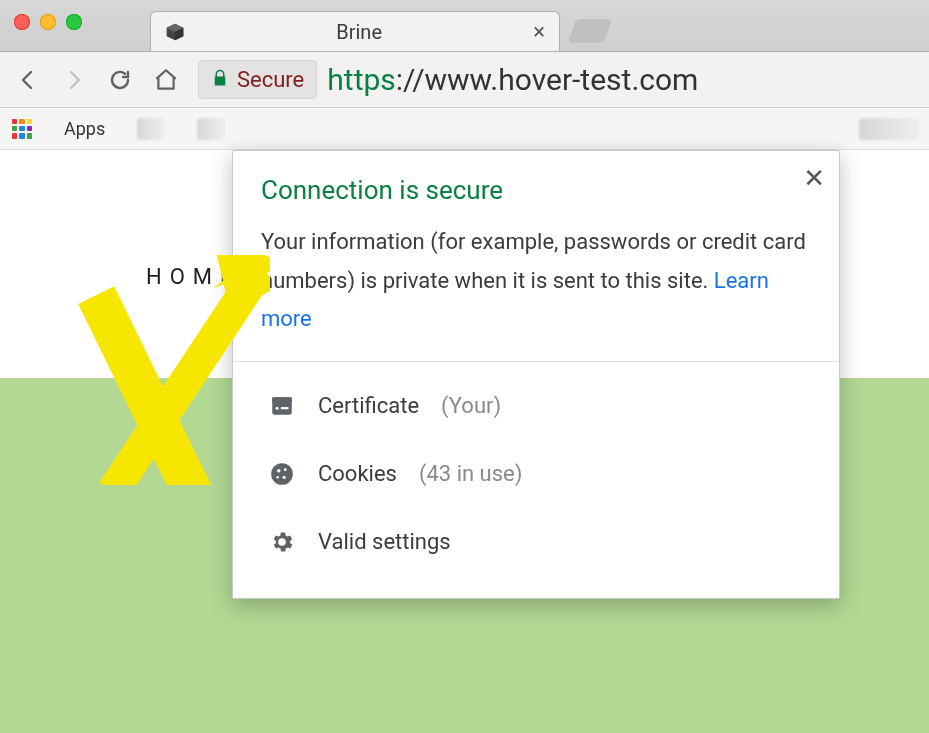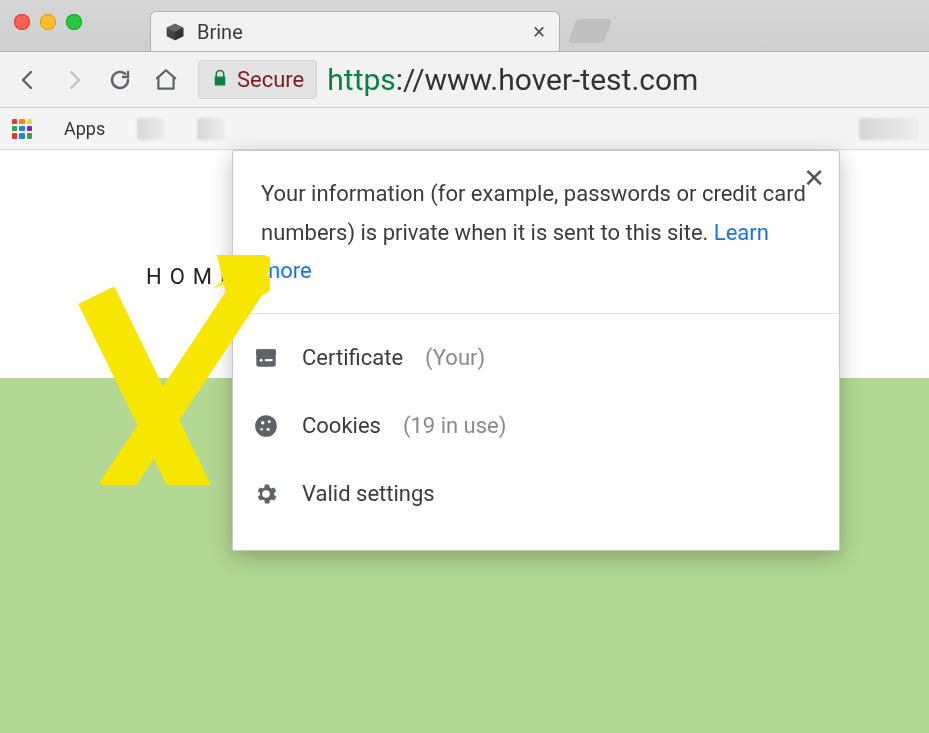--- a/index.html
+++ b/index.html
@@ -6,21 +6,21 @@
   html, body { width: 929px; height: 733px; font-family: -apple-system, BlinkMacSystemFont, "Segoe UI", Roboto, Helvetica, Arial, sans-serif; background: #fff; overflow: hidden; }
   .chrome { width: 100%; height: 100%; display: flex; flex-direction: column; }
 
   
   .titlebar { height: 52px; background: linear-gradient(#d7d7d7, #cfcfcf); display: flex; align-items: flex-end; position: relative; border-bottom: 1px solid #b0b0b0; }
   .traffic { position: absolute; top: 14px; left: 14px; display: flex; gap: 10px; }
   .traffic span { width: 16px; height: 16px; border-radius: 50%; display: block; }
   .tl-close { background: #ff5f57; box-shadow: inset 0 0 0 1px #e33e32; }
   .tl-min   { background: #ffbd2e; box-shadow: inset 0 0 0 1px #e09e1a; }
   .tl-max   { background: #28c940; box-shadow: inset 0 0 0 1px #1aaa29; }
-  .tabs { display: flex; align-items: flex-end; margin-left: 150px; height: 100%; }
+  .tabs { display: flex; align-items: flex-end; margin-left: 150px; height: 100%; text-align: center; }
   .tab {
     background: #f2f2f2; height: 40px; min-width: 410px; border: 1px solid #b0b0b0;
     border-bottom: none; border-top-left-radius: 6px; border-top-right-radius: 6px;
     display: flex; align-items: center; padding: 0 14px; gap: 12px; position: relative;
     transform: perspective(100px) rotateX(0deg); 
   }
   .favicon { width: 20px; height: 20px; }
   .tab-title { font-size: 20px; color: #3b3b3b; flex: 1; }
   .tab-close { font-size: 22px; color: #555; cursor: pointer; }
   .newtab {
@@ -59,21 +59,21 @@
   .popover {
     position: absolute; top: 0px; left: 232px; width: 608px; background: #fff;
     border: 1px solid #c9c9c9; border-top: 1px solid #c9c9c9; border-radius: 2px;
     box-shadow: 0 6px 22px rgba(0,0,0,0.25);
   }
   .popover .pop-body { padding: 24px 28px 22px 28px; border-bottom: 1px solid #e3e3e3; }
   .pop-close { position: absolute; top: 12px; right: 14px; font-size: 26px; color: #555; cursor: pointer; }
   .pop-title { color: #0b8043; font-size: 26px; margin-bottom: 18px; }
   .pop-text  { color: #3c3c3c; font-size: 22px; line-height: 1.75; }
   .pop-text a { color: #1a73e8; text-decoration: none; }
-  .pop-list { padding: 10px 18px 22px 9px; }
+  .pop-list { padding: 10px 18px 22px 25px; }
   .pop-item { display: flex; align-items: center; gap: 22px; padding: 20px 10px; font-size: 22px; color: #3c3c3c; cursor: pointer; }
   .pop-item .muted { color: #8a8a8a; }
   .pop-icon { width: 28px; height: 28px; display:flex; align-items:center; justify-content:center; color: #5f6368; }
 
   
   .arrow { position: absolute; left: 60px; top: 105px; width: 210px; height: 230px; pointer-events: none; }
 
   
   .bm-right { position: absolute; right: 10px; top: 0; height: 42px; display:flex; align-items:center; }
 </style>
@@ -162,20 +162,21 @@
     </div>
   </div>
 
   <div class="page">
     <span class="nav-link">HOME</span>
     <div class="green-band"></div>
 
     <div class="popover">
       <span class="pop-close">✕</span>
       <div class="pop-body">
+        <div class="pop-title">Connection is secure</div>
         <div class="pop-text">
           <span>Your information (for example, passwords or credit card numbers) is private when it is sent to this site. </span><a href="#">Learn more</a>
         </div>
       </div>
       <div class="pop-list">
         <div class="pop-item">
           <span class="pop-icon">
             <svg width="26" height="26" viewBox="0 0 24 24" fill="#5f6368">
                 <rect x="3" y="4" width="18" height="16" rx="2"></rect>
                 <rect x="3" y="4" width="18" height="5" fill="#5f6368"></rect>
@@ -190,21 +191,21 @@
           <span class="pop-icon">
             <svg width="26" height="26" viewBox="0 0 24 24" fill="#5f6368">
                 <circle cx="12" cy="12" r="10"></circle>
                 <circle cx="9" cy="9" r="1.6" fill="#fff"></circle>
                 <circle cx="15" cy="8" r="1.3" fill="#fff"></circle>
                 <circle cx="14" cy="15" r="1.5" fill="#fff"></circle>
                 <circle cx="8" cy="15" r="1.2" fill="#fff"></circle>
               </svg>
           </span>
           <span>Cookies</span>
-          <span class="muted">(19 in use)</span>
+          <span class="muted">(43 in use)</span>
         </div>
         <div class="pop-item">
           <span class="pop-icon">
             <svg width="26" height="26" viewBox="0 0 24 24" fill="#5f6368">
                 <path d="M19.4 13a7.8 7.8 0 0 0 .1-1 7.8 7.8 0 0 0-.1-1l2.1-1.6-2-3.5-2.5 1a7.6 7.6 0 0 0-1.7-1l-.4-2.6h-4l-.4 2.6a7.6 7.6 0 0 0-1.7 1l-2.5-1-2 3.5L6.5 11a7.8 7.8 0 0 0-.1 1 7.8 7.8 0 0 0 .1 1l-2.1 1.6 2 3.5 2.5-1a7.6 7.6 0 0 0 1.7 1l.4 2.6h4l.4-2.6a7.6 7.6 0 0 0 1.7-1l2.5 1 2-3.5zM12 15.5A3.5 3.5 0 1 1 15.5 12 3.5 3.5 0 0 1 12 15.5z"></path>
               </svg>
           </span>
           <span>Valid settings</span>
         </div>
       </div>

